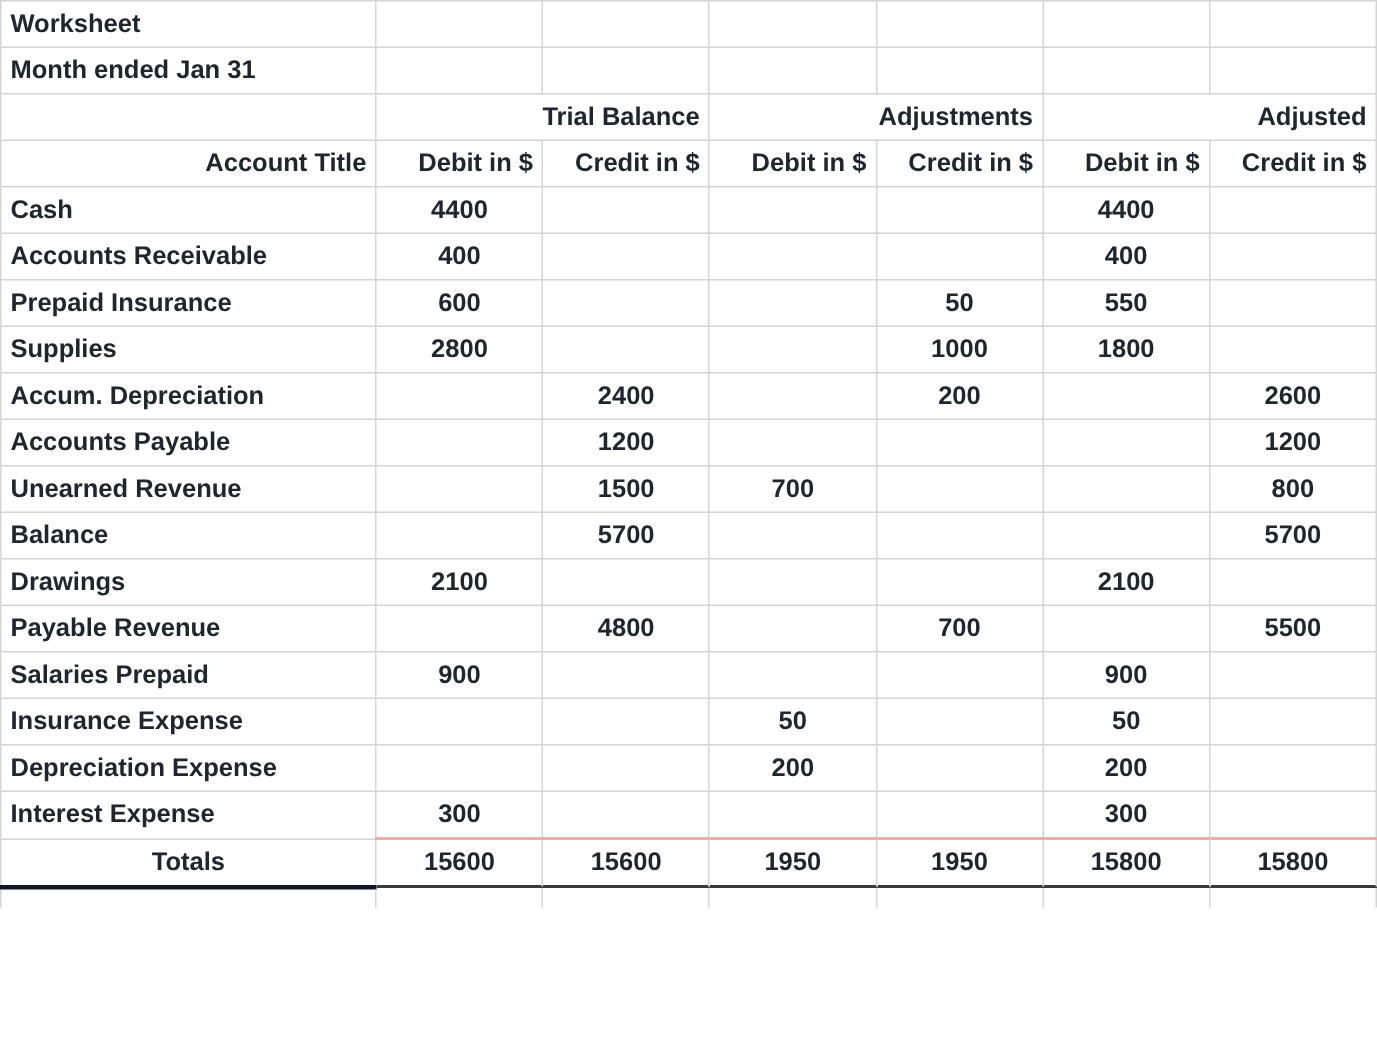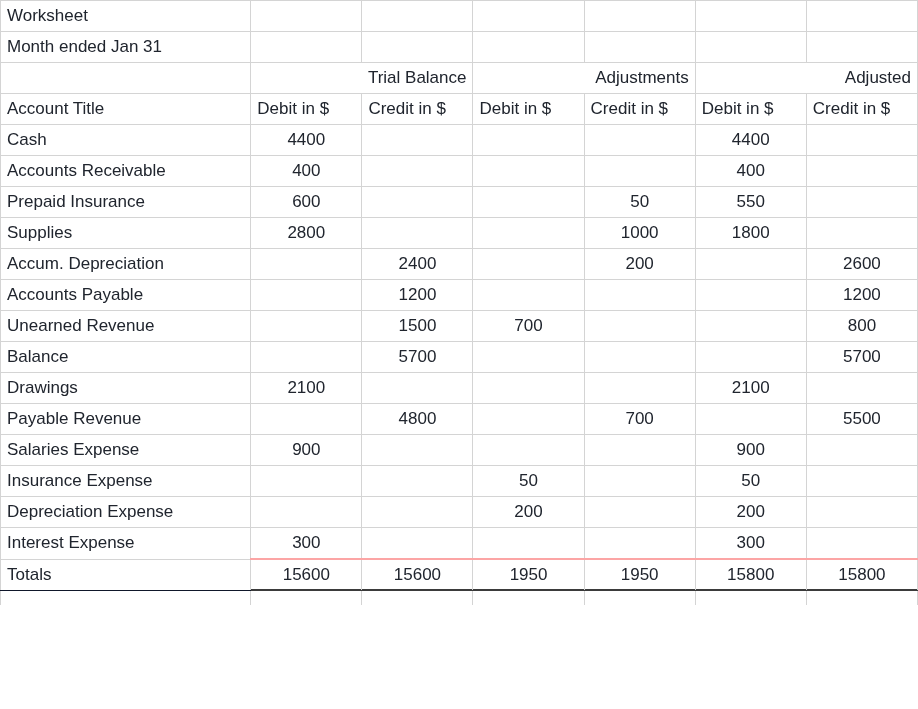--- a/index.html
+++ b/index.html
@@ -14,20 +14,21 @@
     overflow: hidden;
     font-family: "Liberation Sans", "DejaVu Sans", sans-serif;
     color: #20252e;
   }
 
   #sheet {
     width: 918px;
     height: 709px;
     box-sizing: border-box;
     position: relative;
+    font-weight: bold;
   }
 
   table.grid {
     border-collapse: collapse;
     table-layout: fixed;
     width: 918px;
     border-top: 1px solid #d4d4d4;
     border-left: 1px solid #d4d4d4;
   }
 
@@ -55,32 +56,33 @@
   
   td.title-cell { text-align: left; }
 
   
   td.group-head {
     text-align: right;
   }
 
   
   td.col-head {
-    text-align: left;
+    text-align: right;
   }
 
   
   tr.totals-row td.totals-num {
     border-top: 2px solid #fca5a5;
     border-bottom: 1px solid #3b3b3b;
     box-shadow: inset 0 -4px 0 -3px #3b3b3b;
   }
   tr.totals-row td.totals-label {
     border-top: 1px solid #d4d4d4;
-    border-bottom: 1px solid #0f172a;
+    border-bottom: 3px solid #0f172a;
+    text-align: center;
   }
 
   
   tr.tail-row td {
     height: 14px;
     border-bottom: none;
   }
 </style>
 </head>
 <body>
@@ -215,21 +217,21 @@
         <tr>
           <td class="t-left">Payable Revenue</td>
           <td class="t-num"></td>
           <td class="t-num">4800</td>
           <td class="t-num"></td>
           <td class="t-num">700</td>
           <td class="t-num"></td>
           <td class="t-num">5500</td>
         </tr>
         <tr>
-          <td class="t-left">Salaries Expense</td>
+          <td class="t-left">Salaries Prepaid</td>
           <td class="t-num">900</td>
           <td class="t-num"></td>
           <td class="t-num"></td>
           <td class="t-num"></td>
           <td class="t-num">900</td>
           <td class="t-num"></td>
         </tr>
         <tr>
           <td class="t-left">Insurance Expense</td>
           <td class="t-num"></td>

